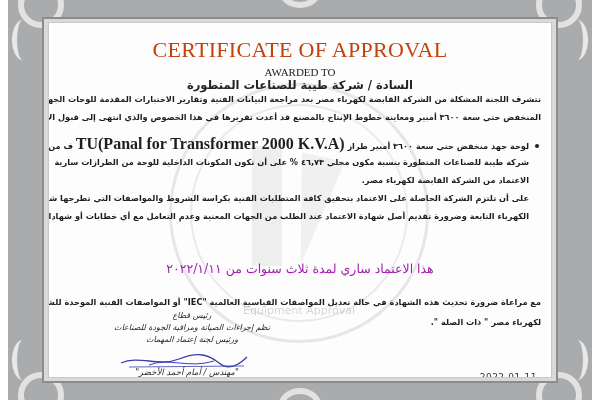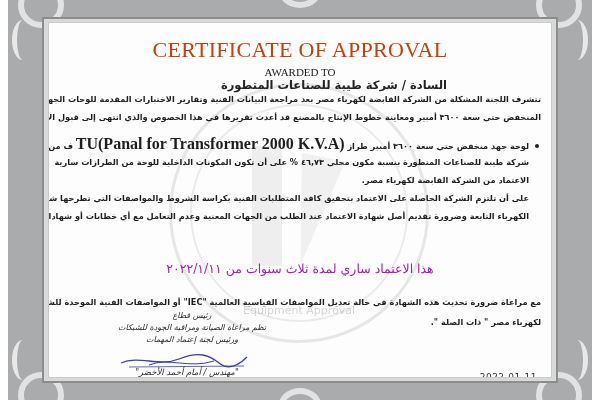--- a/index.html
+++ b/index.html
@@ -65,21 +65,20 @@
       font-family: "Liberation Serif", serif; font-size: 22px; color: #c2410c; letter-spacing: 0.3px;
     }
     .awarded {
       position: absolute; left: 0; top: 43px; width: 100%; text-align: center;
       font-family: "Liberation Serif", serif; font-size: 11px; color: #222;
     }
     .company {
       position: absolute; left: 0; top: 55px; width: 100%; text-align: center;
       font-family: "DejaVu Sans", sans-serif; font-size: 11.5px; font-weight: bold; color: #222;
       direction: rtl;
-      margin-left: 34px;
     }
 
     .body-text {
       position: absolute; direction: rtl; text-align: right;
       font-family: "DejaVu Sans", sans-serif; font-size: 8.2px; font-weight: bold; color: #1e1e1e;
       line-height: 18px; white-space: nowrap;
     }
     .p1a { right: 10px; top: 67px; }
     .p1b { right: 10px; top: 85px; }
     .bullet-dot {
@@ -162,21 +161,21 @@
   <div class="body-text p2a">على أن تلتزم الشركة الحاصلة على الاعتماد بتحقيق كافة المتطلبات الفنية بكراسة الشروط والمواصفات التي تطرحها شركات</div>
   <div class="body-text p2b">الكهرباء التابعة وضرورة تقديم أصل شهادة الاعتماد عند الطلب من الجهات المعنية وعدم التعامل مع أي خطابات أو شهادات صادرة</div>
 
   <div class="validity">هذا الاعتماد ساري لمدة ثلاث سنوات من ٢٠٢٢/١/١١</div>
 
   <div class="body-text p3a">مع مراعاة ضرورة تحديث هذه الشهادة في حالة تعديل المواصفات القياسية العالمية "IEC" أو المواصفات الفنية الموحدة للشركة القابضة</div>
   <div class="body-text p3b">لكهرباء مصر " ذات الصلة ".</div>
 
   <div class="signer">
     <div>رئيس قطاع</div>
-    <div>نظم مراعاة الصيانة ومراقبة الجودة للشبكات</div>
+    <div>نظم إجراءات الصيانة ومراقبة الجودة للصناعات</div>
     <div>ورئيس لجنة إعتماد المهمات</div>
   </div>
   <svg class="signature" viewBox="0 0 130 16">
     <path d="M2 10 C 20 2, 40 14, 60 6 S 90 2, 100 10 S 120 12, 128 4" stroke="#3b3fae" stroke-width="1.3" fill="none"></path>
     <path d="M30 12 C 50 4, 70 16, 95 8" stroke="#3b3fae" stroke-width="1" fill="none"></path>
     <line x1="10" y1="14" x2="125" y2="13" stroke="#3b3fae" stroke-width="0.8"></line>
   </svg>
   <div class="signer-name">"مهندس / أمام أحمد الأخضر"</div>
 
   <div class="date">2022-01-11</div>

